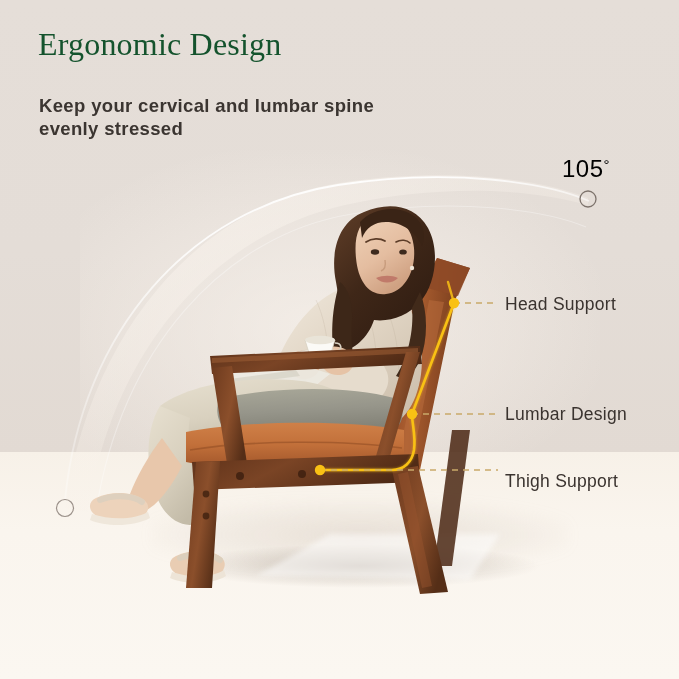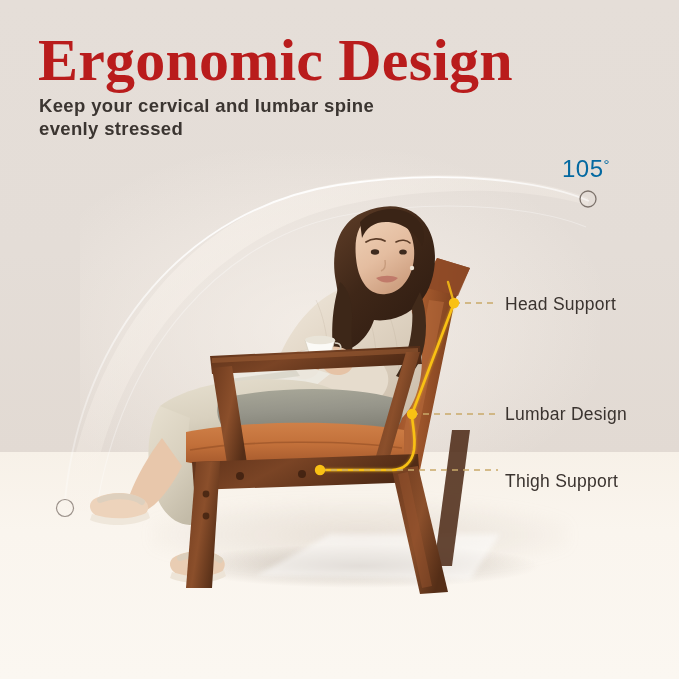--- a/index.html
+++ b/index.html
@@ -46,24 +46,24 @@
   .layer {
     position: absolute;
     left: 0; top: 0;
     width: 679px; height: 679px;
   }
   
   .title {
     position: absolute;
     left: 38px; top: 26px;
     font-family: "Liberation Serif", "DejaVu Serif", serif;
-    font-size: 60px;
-    font-weight: 700;
+    font-size: 32px;
+    font-weight: 400;
     letter-spacing: 0.2px;
-    color: #b91c1c;
+    color: #14532d;
     white-space: nowrap;
   }
   .subtitle {
     position: absolute;
     left: 23px; top: 94px;
     font-family: "Liberation Sans", sans-serif;
     font-size: 18.5px;
     font-weight: 700;
     line-height: 23px;
     letter-spacing: 0.35px;
@@ -71,21 +71,21 @@
     white-space: pre-line;
     margin-left: 16px;
   }
   .angle-label {
     position: absolute;
     left: 562px; top: 155px;
     font-family: "Liberation Sans", sans-serif;
     font-size: 24px;
     font-weight: 400;
     letter-spacing: 0.5px;
-    color: #0369a1;
+    color: #000000;
     white-space: nowrap;
   }
   .angle-label .deg {
     font-size: 15px;
     vertical-align: 7px;
   }
   .callout {
     position: absolute;
     font-family: Liberation Sans, sans-serif;
     font-size: 17.5px;

